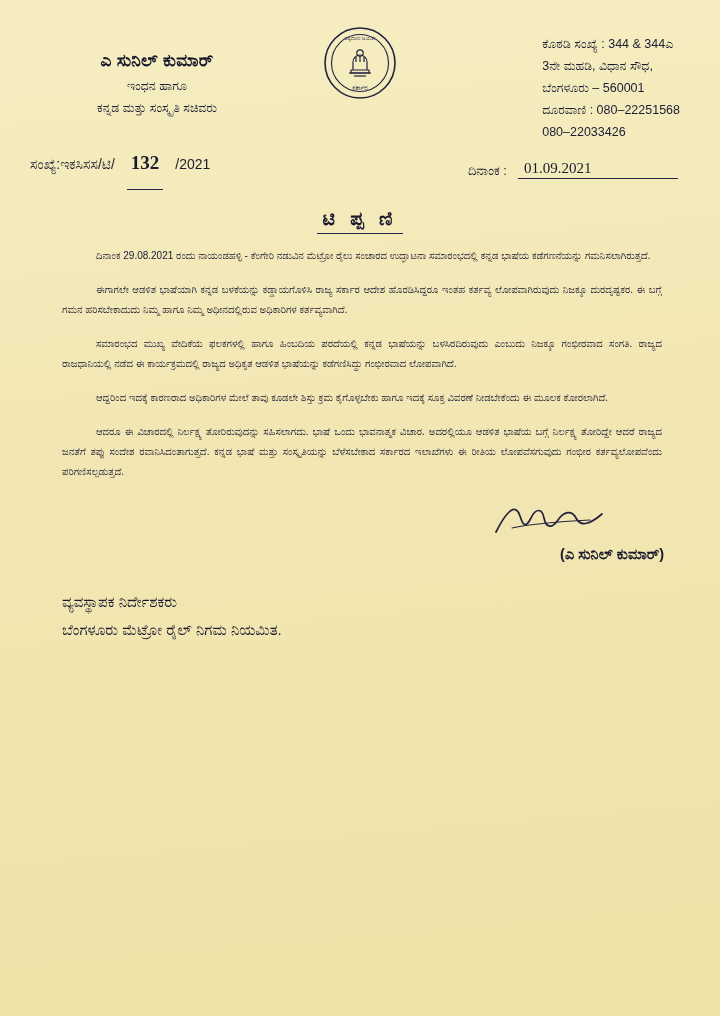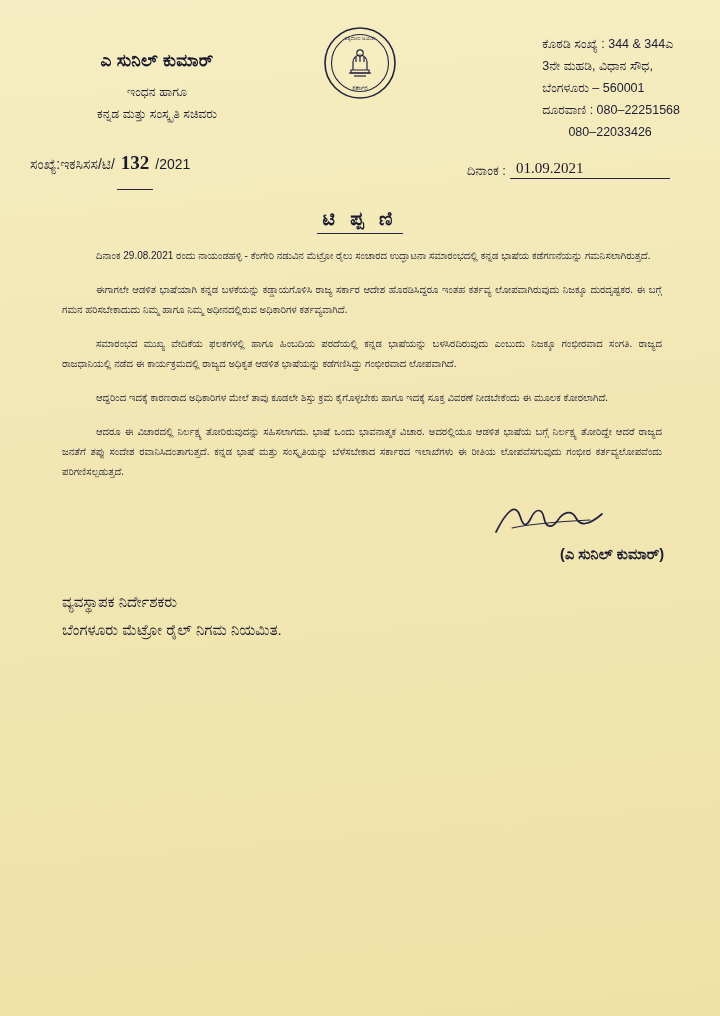--- a/index.html
+++ b/index.html
@@ -37,21 +37,21 @@
   .sender-name {
     font-size: 17px;
     font-weight: bold;
     letter-spacing: 0.3px;
     color: #16162c;
   }
   .sender-role1, .sender-role2 {
     font-size: 12.5px;
     color: #1c1c33;
   }
-  .sender-role1 { margin-top: 9px; }
+  .sender-role1 { margin-top: 3px; }
   .sender-role2 { margin-top: 2px; }
 
   .emblem {
     position: absolute;
     left: 50%;
     transform: translateX(-50%);
     top: 26px;
     width: 74px;
     height: 74px;
   }
@@ -73,38 +73,38 @@
     height: 46px;
     margin-top: 6px;
   }
   .ref-left {
     position: absolute;
     left: 30px;
     top: 6px;
     font-size: 14px;
     display: flex;
     align-items: baseline;
-    gap: 2px;
+    gap: 12px;
   }
   .ref-number {
     font-size: 19px;
     font-weight: bold;
     border-bottom: 1.5px solid #26264a;
     padding: 0 4px 15px 4px;
     font-family: "Liberation Serif", serif;
   }
   .ref-year { font-size: 14px; }
 
   .ref-right {
     position: absolute;
-    right: 50px;
+    right: 42px;
     top: 14px;
     display: flex;
     align-items: flex-end;
-    gap: 4px;
+    gap: 11px;
     font-size: 13px;
   }
   .date-value {
     font-family: "Liberation Serif", serif;
     font-size: 15px;
     border-bottom: 1.2px solid #26264a;
     padding: 0 34px 1px 6px;
     min-width: 120px;
   }
 
@@ -198,21 +198,21 @@
         <text x="37" y="14" text-anchor="middle" font-size="5.2" fill="#23233f" font-family="Liberation Serif, serif">ಸತ್ಯಮೇವ ಜಯತೇ</text>
         <text x="37" y="64" text-anchor="middle" font-size="6.5" fill="#23233f" font-family="Liberation Serif, serif">ಸರ್ಕಾರ</text>
       </svg>
     </div>
 
     <div class="contact-block">
       <div>ಕೊಠಡಿ ಸಂಖ್ಯೆ : 344 &amp; 344ಎ</div>
       <div>3ನೇ ಮಹಡಿ, ವಿಧಾನ ಸೌಧ,</div>
       <div>ಬೆಂಗಳೂರು – 560001</div>
       <div>ದೂರವಾಣಿ : 080–22251568</div>
-      <div style="text-align:center;padding-right:2px;">080–22033426</div>
+      <div style="text-align:left;padding-right:2px;">080–22033426</div>
     </div>
 
   </div>
 
   <div class="refline">
     <div class="ref-left">
       <span>ಸಂಖ್ಯೆ:ಇಕಸಿಸಸ/ಟಿ/</span>
       <span class="ref-number">132</span>
       <span class="ref-year">/2021</span>
     </div>

